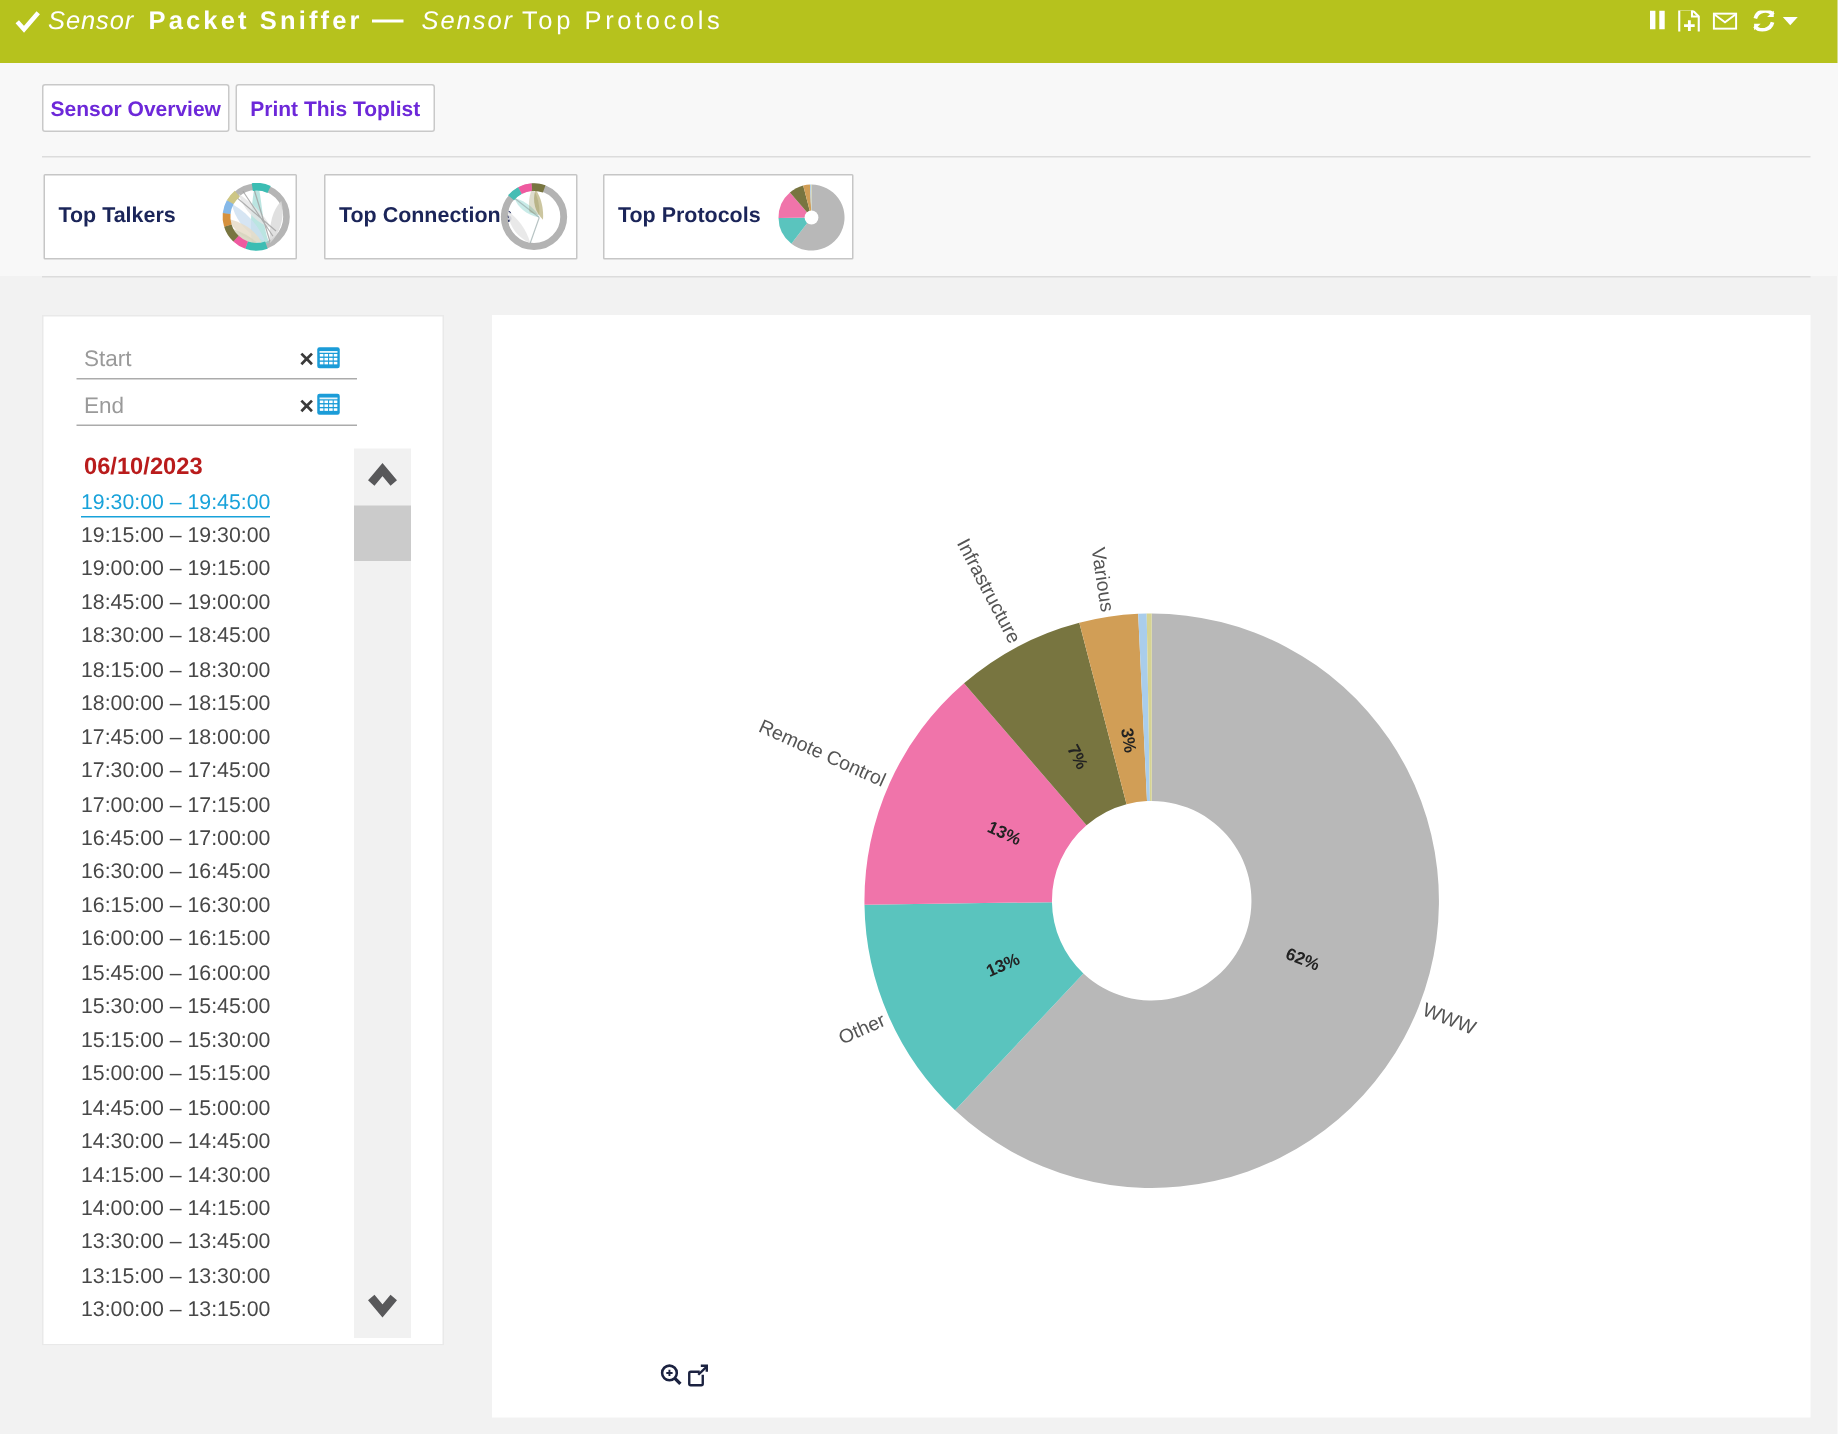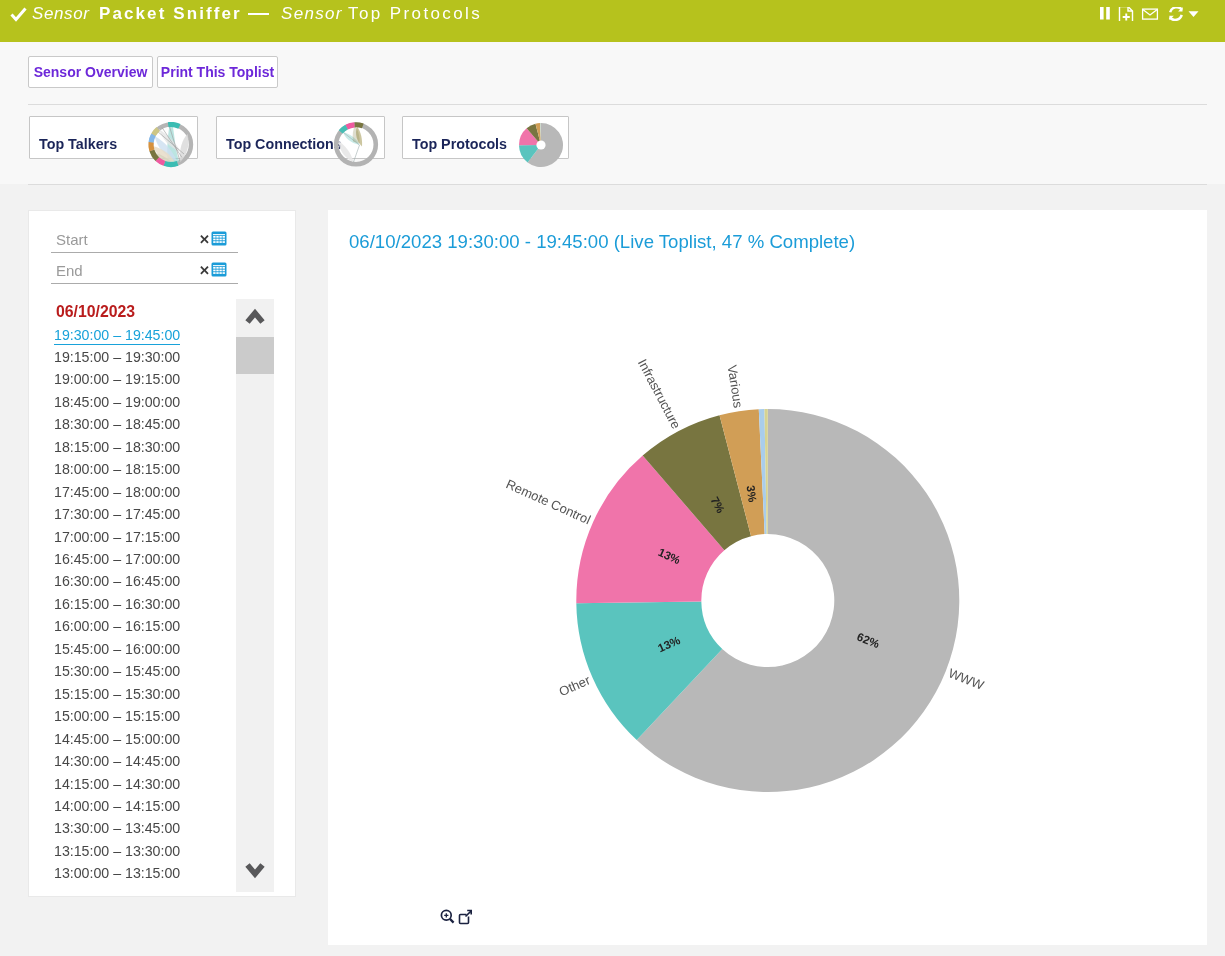--- a/index.html
+++ b/index.html
@@ -4,21 +4,21 @@
 <style>
 * { margin:0; padding:0; box-sizing:border-box; }
 html,body { width:1225px; height:956px; }
 body { font-family:"Liberation Sans", sans-serif; background:#f2f2f2; position:relative; overflow:hidden; }
 .abs { position:absolute; }
 #topbar { left:0; top:0; width:1225px; height:42px; background:#b6c21d; }
 #topbar span { position:absolute; top:4px; font-size:17px; color:#fff; line-height:1.2; white-space:nowrap; }
 #topstrip { left:0; top:42px; width:1225px; height:142px; background:#f8f8f8; }
 .hline { position:absolute; left:28px; width:1179px; height:0; border-top:1px solid #dcdcdc; }
 .btn { position:absolute; top:14px; height:32px; background:#fff; border:1px solid #c9c9c9; border-radius:2px; color:#6d28d9; font-weight:bold; font-size:14px; text-align:center; line-height:30px; }
-.card { position:absolute; top:74px; height:43px; background:#fff; border:1px solid #c6c6c6; border-radius:1px;padding-left:16px; }
+.card { position:absolute; top:74px; height:57px; background:#fff; border:1px solid #c6c6c6; border-radius:1px;padding-left:16px; }
 .card .t { position:absolute; left:9px; top:19px; font-size:14.3px; font-weight:600; color:#1b2559; white-space:nowrap; }
 .card svg.icon { position:absolute; top:5px; }
 #leftpanel { left:28px; top:210px; width:268px; height:687px; background:#fff; border:1px solid #e9e9e9; }
 #mainpanel { left:328px; top:210px; width:879px; height:735px; background:#fff; }
 .ph { color:#9a9a9a; font-size:15px; }
 .inprow { position:absolute; left:22px; width:187px; border-bottom:1px solid #ababab; height:26px; }
 #datehdr { position:absolute; left:27px; top:91.5px; font-size:15.8px; font-weight:bold; color:#b91c1c; }
 #timelist { position:absolute; left:25px; top:112.5px; font-size:14.2px; color:#474747; }
 #timelist div { height:22.46px; line-height:22.46px; white-space:nowrap; }
 #timelist .sel { color:#18a2da; }
@@ -57,21 +57,21 @@
         <path d="M0.9 13.2 v-4.4 h4.4 z" fill="#fff"></path>
       </g>
     <path d="M88.5 4.3 h10 l-5 5.6 z"></path>
   </svg>
 </div>
 <div id="topstrip" class="abs"></div>
 <div class="hline" style="top:104px"></div>
 <div class="hline" style="top:184px"></div>
 <div class="abs" style="left:0;top:42px;width:1225px;height:142px">
   <div class="btn" style="left:28px;width:125px">Sensor Overview</div>
-  <div class="btn" style="left:157px;width:121px">Print This Toplist</div>
+  <div class="btn" style="left:157px;width:133px">Print This Toplist</div>
   <div class="card" style="left:29px;width:169px">
       <span class="t">Top Talkers</span>
       <svg class="icon" width="46" height="46" viewBox="0 0 46 46" style="left:118px">
 <g transform="translate(23,22.5)">
 <circle cx="0" cy="0" r="20" fill="none" stroke="#b5b5b5" stroke-width="4.4"></circle>
 <path d="M 1.5,-19.4 C 4,-8 4,6 8.5,17.5 L -3,19.5 C -4.5,6 -3.5,-6 -1.5,-19.4 Z" fill="#8ed4cd" opacity="0.6"></path>
 <path d="M 16.5,-10.5 C 19.5,1 15,12 9,17.5 C 8,5 11,-5 16.5,-10.5 Z" fill="#dadada" opacity="0.85"></path>
 <path d="M -12,-15.5 C -3,-9 6,-1 9.5,7.5 C -2,3 -9,-6 -12,-15.5 Z" fill="#e3e3e3" opacity="0.8"></path>
 <path d="M -16.5,-8.5 C -6,-3 2,7 5.5,16 C -6,12.5 -14,2.5 -16.5,-8.5 Z" fill="#ccdff0" opacity="0.8"></path>
 <path d="M -18.5,1.5 C -8,4 0,10 3.5,17.5 C -8,15.5 -15.5,9 -18.5,1.5 Z" fill="#e6dcc8" opacity="0.85"></path>
@@ -202,21 +202,20 @@
     <div id="sthumb"></div>
     <svg class="abs" style="left:9px;top:9px" width="20" height="18" viewBox="0 0 20 18">
         <path d="M2.5 14 L10 5 L17.5 14" stroke="#58585a" stroke-width="5.6" fill="none"></path>
       </svg>
     <svg class="abs" style="left:9px;top:562px" width="20" height="18" viewBox="0 0 20 18">
         <path d="M2.5 4 L10 13 L17.5 4" stroke="#58585a" stroke-width="5.6" fill="none"></path>
       </svg>
   </div>
 </div>
 <div id="mainpanel" class="abs">
-  <div id="heading">06/10/2023 19:30:00 - 19:45:00 (Live Toplist, 47 % Complete)</div>
   <svg class="abs" style="left:0;top:0" width="879" height="735" viewBox="0 0 879 735" font-family="Liberation Sans, sans-serif">
 <path d="M439.80,199.00 A191.5,191.5 0 1 1 308.71,530.10 L394.28,438.98 A66.5,66.5 0 1 0 439.80,324.00 Z" fill="#b8b8b8"></path>
 <path d="M308.71,530.10 A191.5,191.5 0 0 1 248.32,393.17 L373.31,391.43 A66.5,66.5 0 0 0 394.28,438.98 Z" fill="#5ac4be"></path>
 <path d="M248.32,393.17 A191.5,191.5 0 0 1 314.67,245.54 L396.35,340.16 A66.5,66.5 0 0 0 373.31,391.43 Z" fill="#f074aa"></path>
 <path d="M314.67,245.54 A191.5,191.5 0 0 1 391.53,205.18 L423.04,326.15 A66.5,66.5 0 0 0 396.35,340.16 Z" fill="#787540"></path>
 <path d="M391.53,205.18 A191.5,191.5 0 0 1 430.78,199.21 L436.67,324.07 A66.5,66.5 0 0 0 423.04,326.15 Z" fill="#d19e56"></path>
 <path d="M430.78,199.21 A191.5,191.5 0 0 1 436.46,199.03 L438.64,324.01 A66.5,66.5 0 0 0 436.67,324.07 Z" fill="#a9cdeb"></path>
 <path d="M436.46,199.03 A191.5,191.5 0 0 1 439.80,199.00 L439.80,324.00 A66.5,66.5 0 0 0 438.64,324.01 Z" fill="#d6d392"></path>
 <text x="621.1" y="462.3" transform="rotate(21.6 621.1 462.3)" text-anchor="start" dominant-baseline="central" font-size="13" fill="#545454">WWW</text>
 <text x="261.4" y="469.2" transform="rotate(-23.8 261.4 469.2)" text-anchor="end" dominant-baseline="central" font-size="13" fill="#545454">Other</text>

